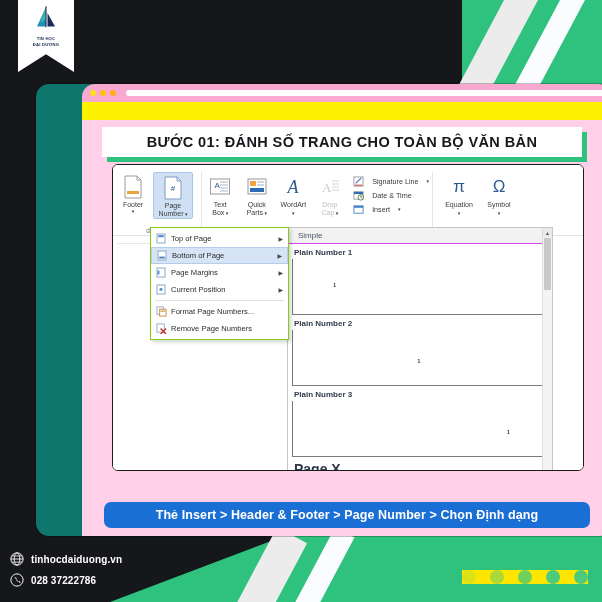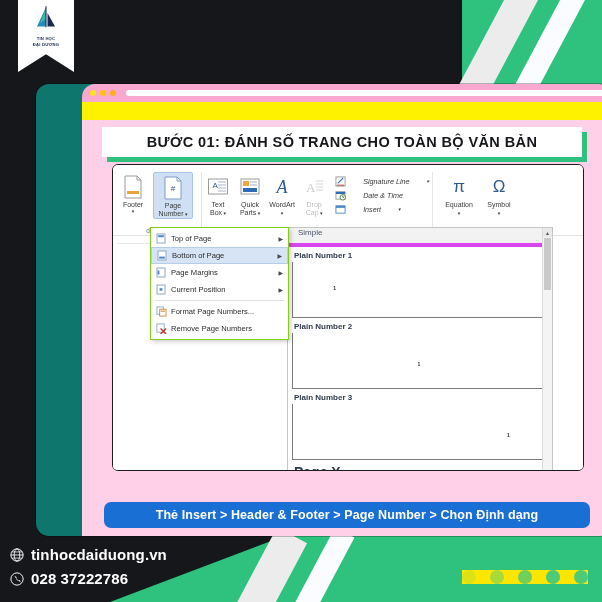--- a/index.html
+++ b/index.html
@@ -127,21 +127,21 @@
   }
   .bigbtn.sel{background:#cfe0f4;border:1px solid #a8c6e8;box-sizing:border-box;}
   .bigbtn .ic{height:26px;display:flex;align-items:center;justify-content:center;}
   .bigbtn .lb{
     font-size:7px;color:#3a3a3a;text-align:center;line-height:1.15;margin-top:1px;
   }
   .bigbtn .lb.dis{color:#bdbdbd;}
   .caret{font-size:5px;color:#3a3a3a;line-height:1;}
 
   .smallcol{display:flex;flex-direction:column;gap:3px;padding:4px 3px 0 5px;}
-  .smallrow{display:flex;align-items:center;gap:17px;font-style:italic;}
+  .smallrow{display:flex;align-items:center;gap:8px;}
   .smallrow .lb{font-size:7.2px;color:#3a3a3a;white-space:nowrap;}
 
   
   .menu{
     position:absolute;left:37px;top:62px;width:137px;
     background:#ffffff;border:1px solid #84cc16;
     box-shadow:2px 2px 4px rgba(0,0,0,.18);
     padding:2px 0;z-index:30;
   }
   .mi{
@@ -152,22 +152,22 @@
   .mi .mlb{font-size:7.6px;color:#2b2b2b;margin-left:3px;white-space:nowrap;}
   .mi .marrow{position:absolute;right:5px;font-size:6px;color:#4a4a4a;}
   .mi-sep{height:1px;background:#e0e0e0;margin:2px 4px;}
 
   
   .gallery{
     position:absolute;left:174px;top:62px;width:264px;height:243px;
     background:#ffffff;border:1px solid #c6c6c6;z-index:25;overflow:hidden;
   }
   .gal-head{
-    height:15px;background:#f2f2f2;border-bottom:4px solid #d946ef;
-    display:flex;align-items:flex-start;padding-left:10px;
+    height:15px;background:#f2f2f2;border-bottom:1px solid #d946ef;
+    display:flex;align-items:center;padding-left:10px;
   }
   .gal-head span{font-size:8px;color:#4a5568;}
   .gal-body{position:relative;padding:3px 6px 0 4px;}
   .gal-item{margin-bottom:4px;}
   .gal-title{font-size:8px;font-weight:bold;color:#2f3a4a;margin:1px 0 2px 2px;}
   .gal-prev{
     height:56px;border:1px solid #7b7b7b;background:#ffffff;position:relative;
     box-sizing:border-box;
   }
   .gal-prev.top-open{border-top:none;}
@@ -201,21 +201,21 @@
     background:#1a6fd4;border-radius:7px;
     display:flex;align-items:center;justify-content:center;
   }
   .caption span{
     font-size:12.5px;color:#ffffff;font-weight:bold;letter-spacing:.1px;white-space:nowrap;
   }
 
   
   .contact{position:absolute;left:10px;bottom:8px;width:260px;color:#ffffff;}
   .crow{display:flex;align-items:center;gap:7px;margin-bottom:7px;}
-  .crow .ctxt{font-size:15px;font-weight:bold;letter-spacing:.1px;}
+  .crow .ctxt{font-size:10px;font-weight:bold;letter-spacing:.1px;}
 
   .dots{position:absolute;right:14px;bottom:18px;display:flex;gap:14px;align-items:center;}
   .gdot{width:14px;height:14px;border-radius:50%;}
 </style>
 </head>
 <body>
 
 <div class="stage">
 
   <div class="bg-black"></div>

